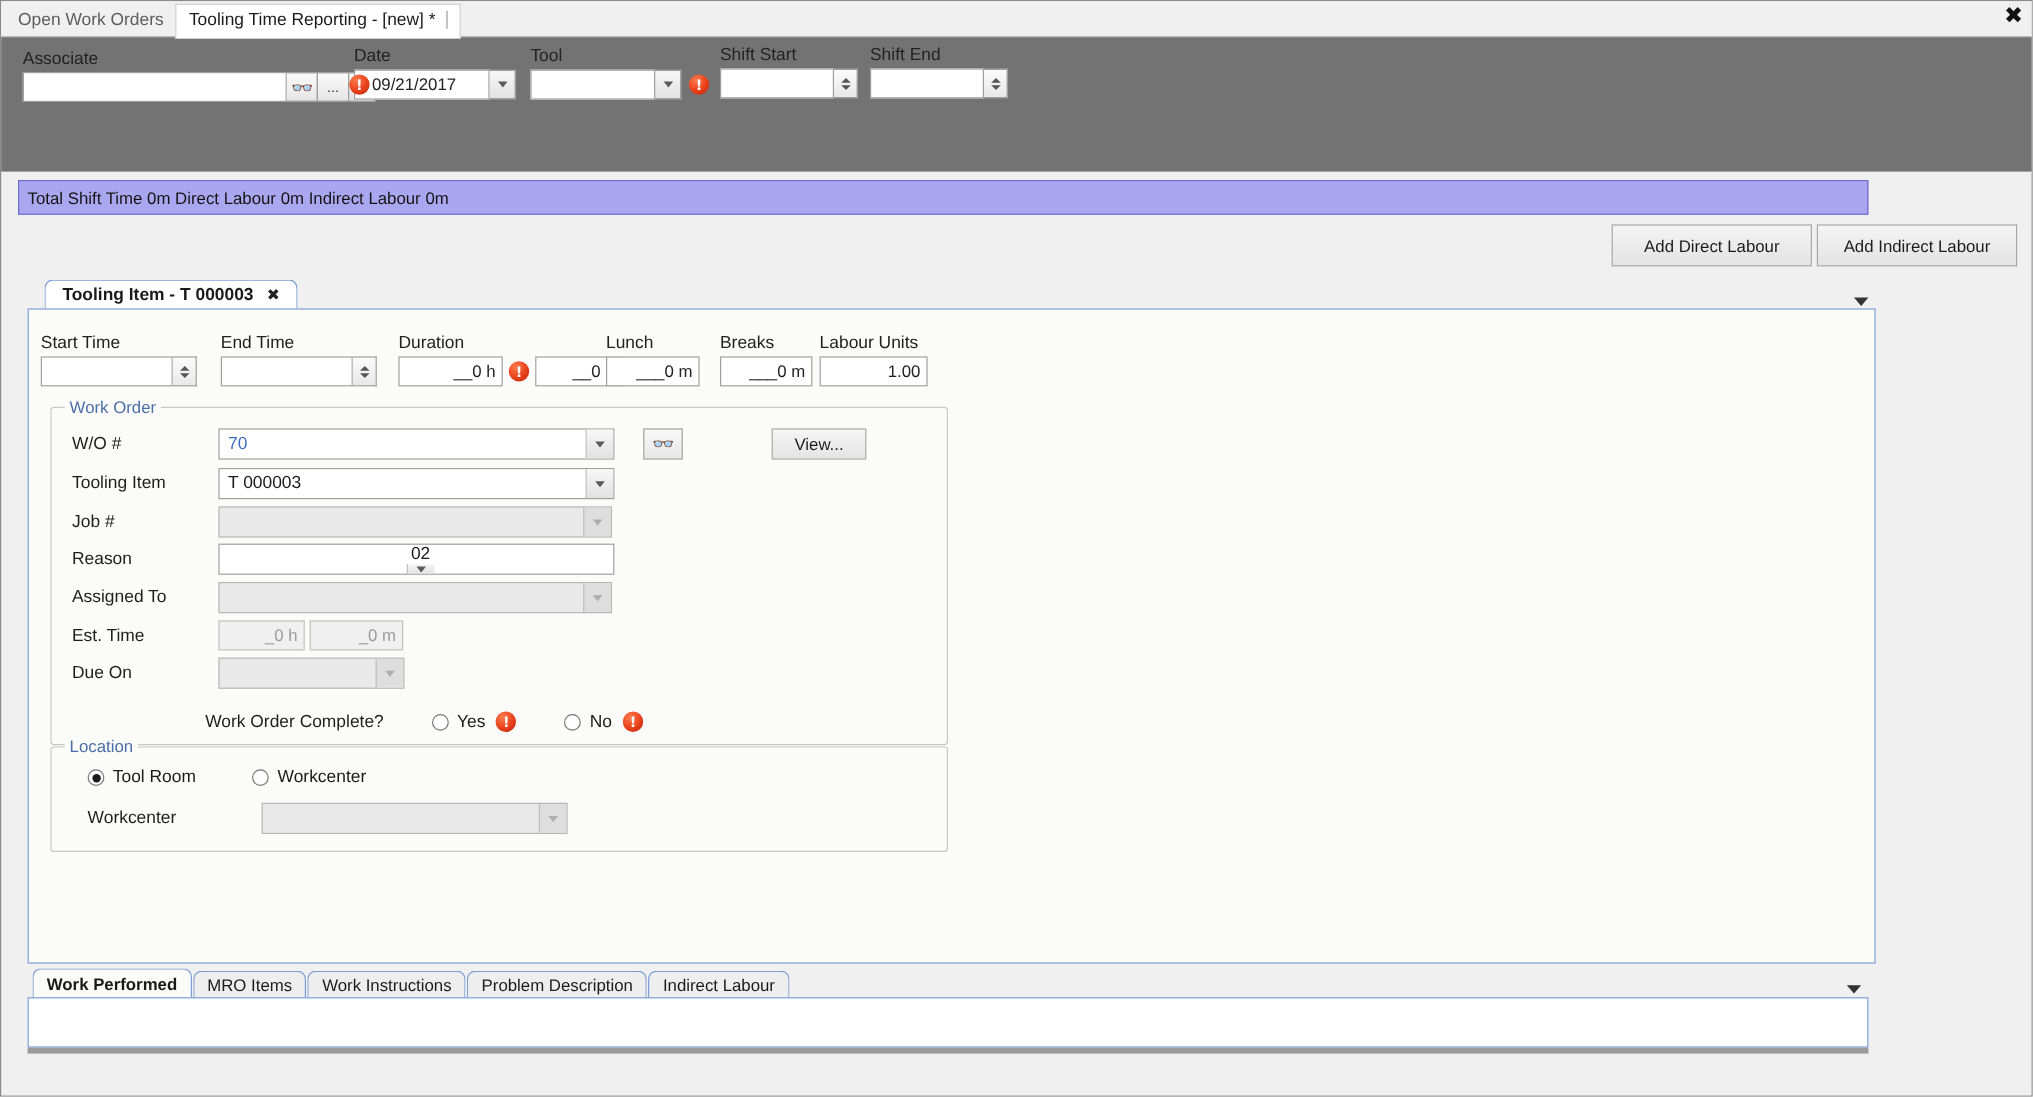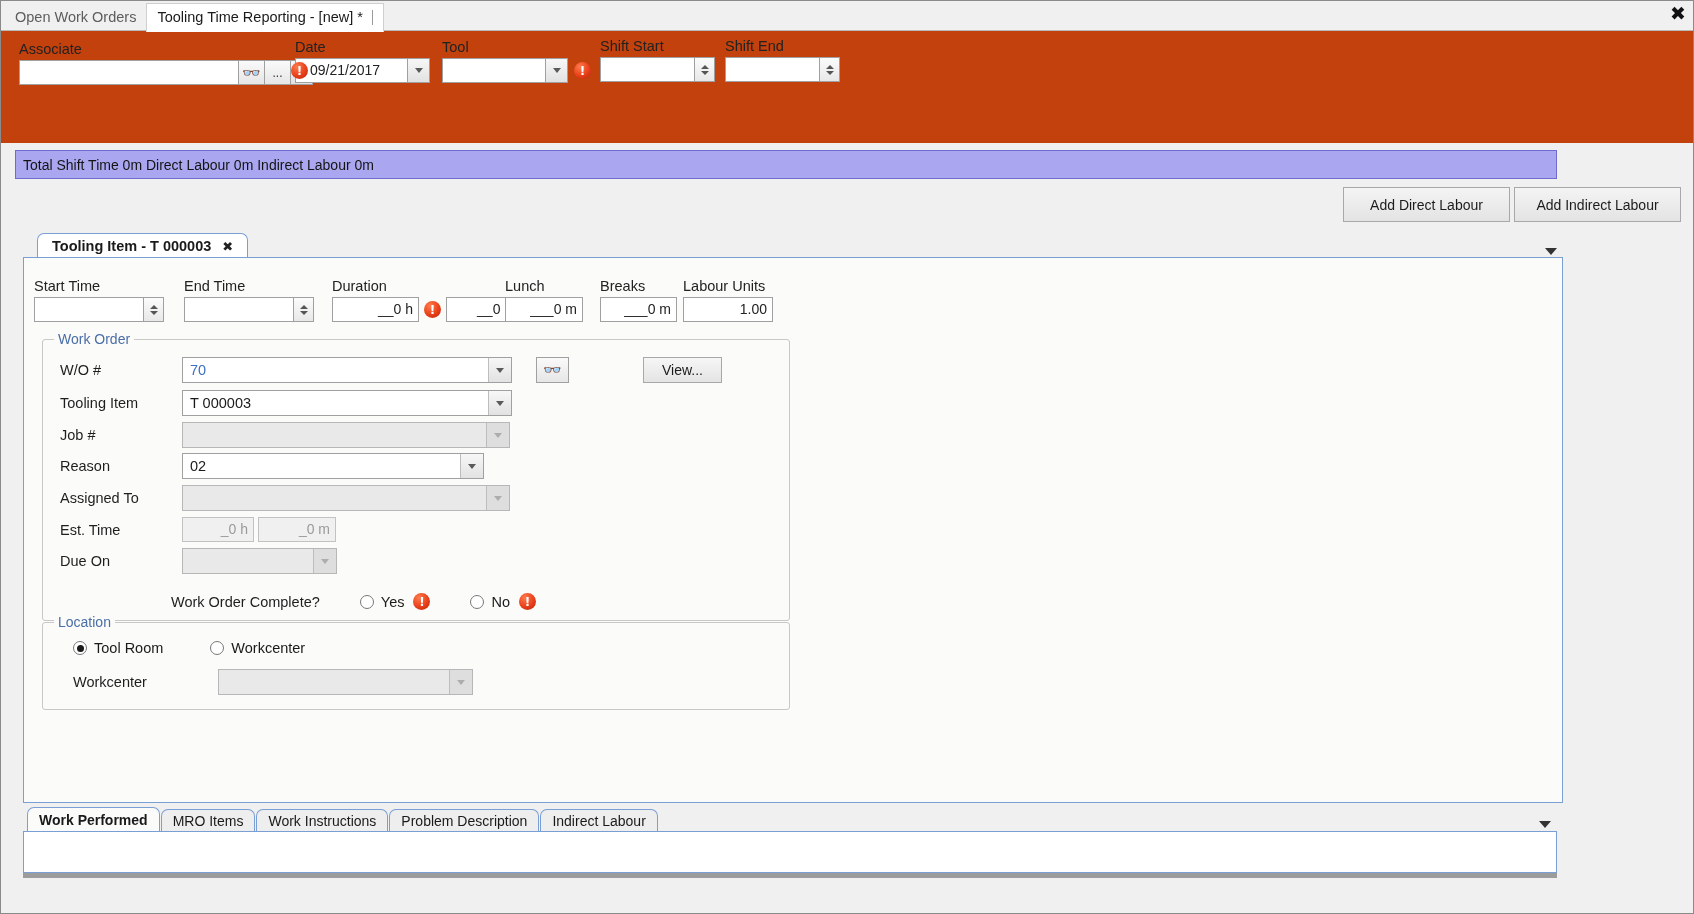--- a/index.html
+++ b/index.html
@@ -62,21 +62,21 @@
     color: #111;
     line-height: 20px;
     cursor: pointer;
     font-family: "DejaVu Sans", sans-serif;
   }
 
   
   .header-form {
     position: relative;
     height: 112px;
-    background: #c2410c;
+    background: #737373;
     padding: 10px 0 0 36px;
   }
   .fld { position: absolute; }
   .fld-label {
     font-size: 14.5px;
     color: #222;
     margin-bottom: 3px;
     white-space: nowrap;
   }
   .inputrow { display: flex; align-items: stretch; }
@@ -538,21 +538,21 @@
         <div class="combo disabled" style="width:328px;">
           <span></span>
           <span class="cbtn">
               <span class="chev light"></span>
             </span>
         </div>
       </div>
 
       <div class="frow" style="left:17px; top:113px;">
         <div class="flabel" style="width:122px;">Reason</div>
-        <div class="combo" style="width:302px;">
+        <div class="combo" style="width:330px;flex-direction:column;">
           <span>02</span>
           <span class="cbtn">
               <span class="chev"></span>
             </span>
         </div>
       </div>
 
       <div class="frow" style="left:17px; top:145px;">
         <div class="flabel" style="width:122px;">Assigned To</div>
         <div class="combo disabled" style="width:328px;">

